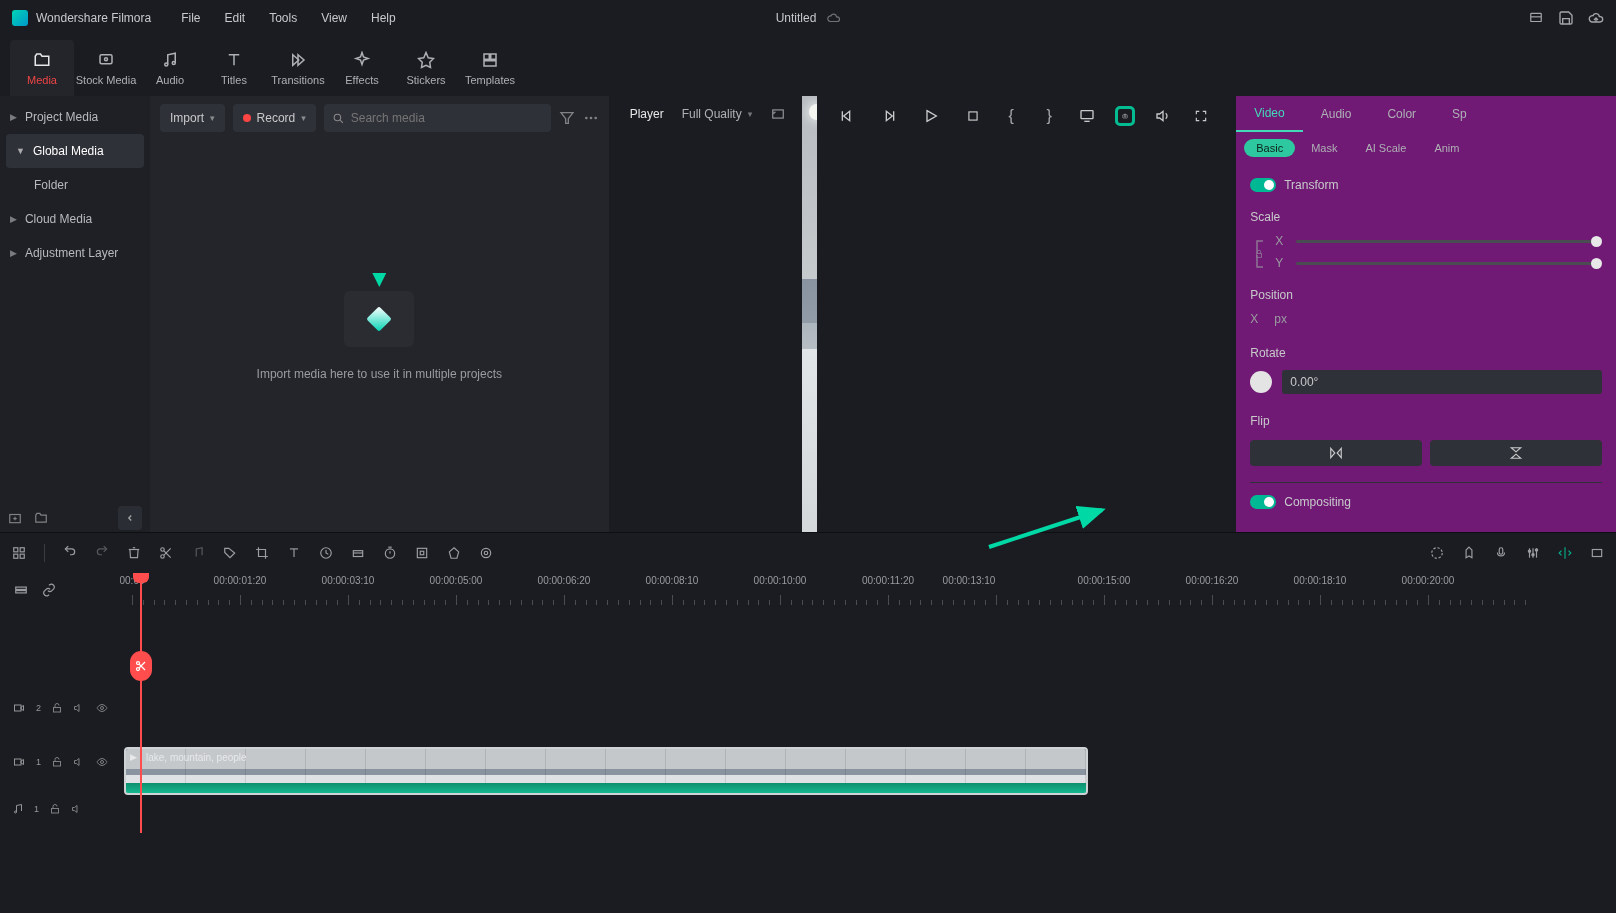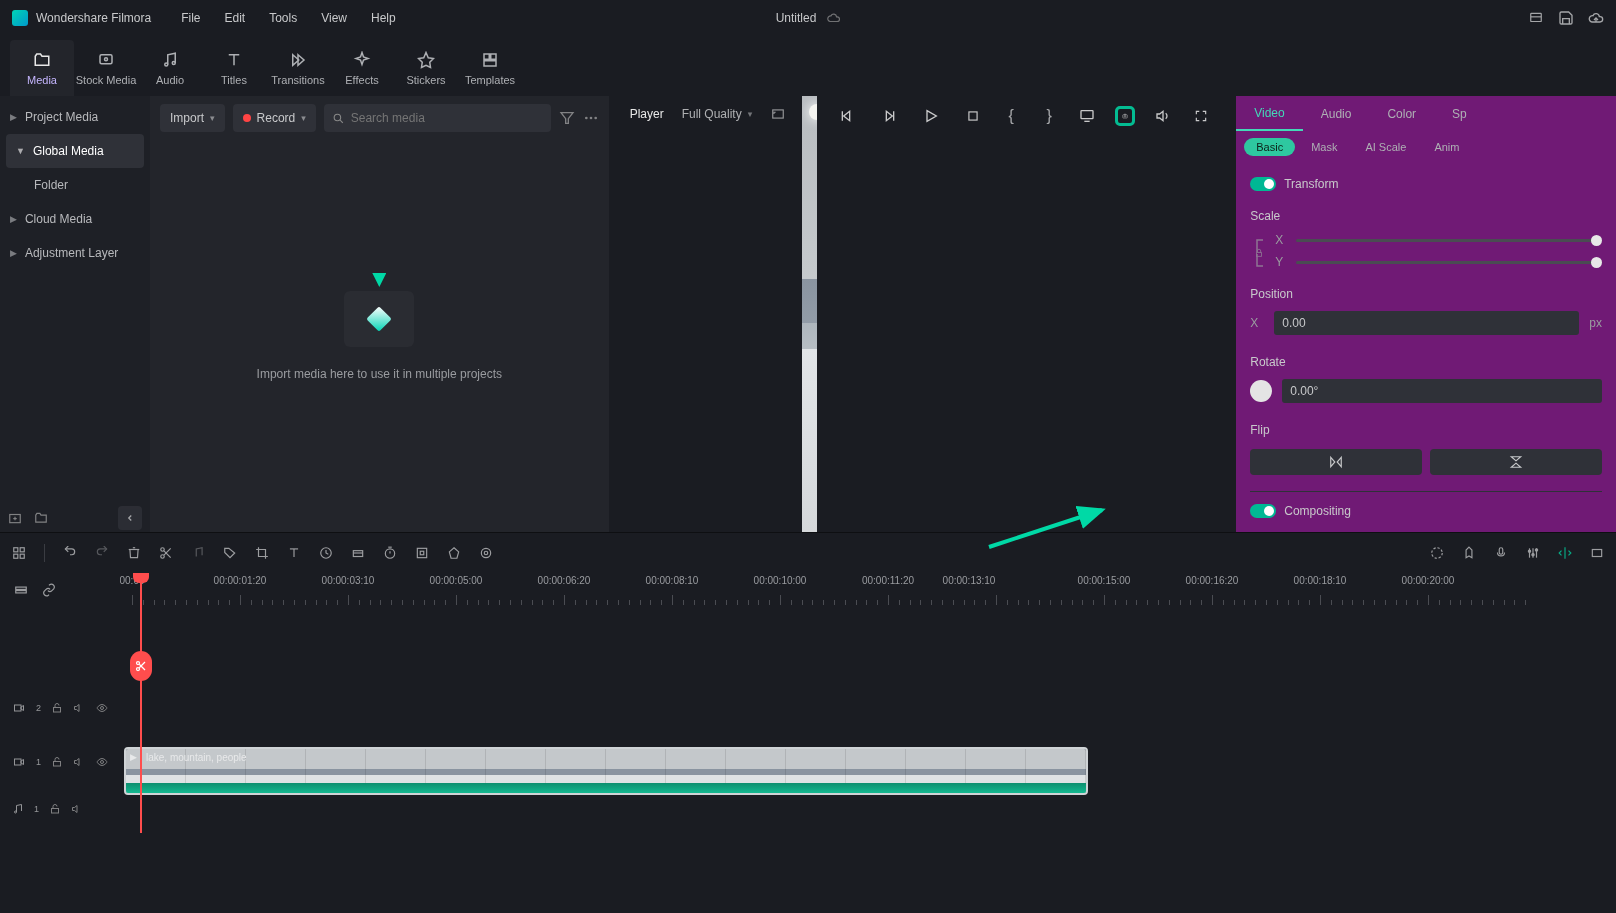--- a/index.html
+++ b/index.html
@@ -11,21 +11,21 @@
 .logo-swirl { width: 16px; height: 16px; background: linear-gradient(135deg,#00d4b4,#0099cc); border-radius: 3px; }
 .menu-bar { display: flex; gap: 24px; }
 .menu-item { cursor: pointer; color: #c8c9cb; }
 .title-center { position: absolute; left: 50%; transform: translateX(-50%); display:flex; align-items:center; gap:10px; color:#c8c9cb;}
 .cloud-ico { opacity:0.6; }
 .title-right { margin-left: auto; display: flex; gap: 14px; align-items: center; opacity:0.8; }
 
 
 .module-row { height: 60px; display: flex; align-items: flex-end; background: #1a1c22; padding: 0 10px; }
 .module-tab { width: 64px; height: 56px; display:flex; flex-direction:column; align-items:center; justify-content:center; gap:4px; cursor:pointer; color:#aeb0b4; border-radius:4px 4px 0 0;}
-.module-tab.active { background:#23252b; color:#c4b5fd; }
+.module-tab.active { background:#23252b; color:#ef4444; }
 .mod-icon { width:20px; height:20px; display:flex; align-items:center; justify-content:center; }
 .mod-label { font-size:11px; }
 
 
 .main-area { height: 436px; display:flex; }
 
 
 .media-panel { width:609px; height:100%; background:#23252b; display:flex; }
 .side-tree { width:150px; background:#1e2026; display:flex; flex-direction:column; }
 .tree-top { flex:1; padding-top:4px; }
@@ -462,21 +462,20 @@
             <span class="lbl">Y</span>
             <div class="range">
                 <div class="dot"></div>
               </div>
           </div>
         </div>
       </div>
       <div class="sec-label">Position</div>
       <div class="pos-row">
         <span class="lbl" style="width:14px;color:#9a9ca0">X</span>
-        <div class="num-input" style="flex:1">0.00</div>
         <span style="color:#9a9ca0">px</span>
       </div>
       <div class="sec-label">Rotate</div>
       <div class="pos-row">
         <div class="rotate-knob"></div>
         <div class="num-input" style="flex:1">0.00°</div>
       </div>
       <div class="sec-label">Flip</div>
       <div class="flip-row">
         <div class="flip-btn">

